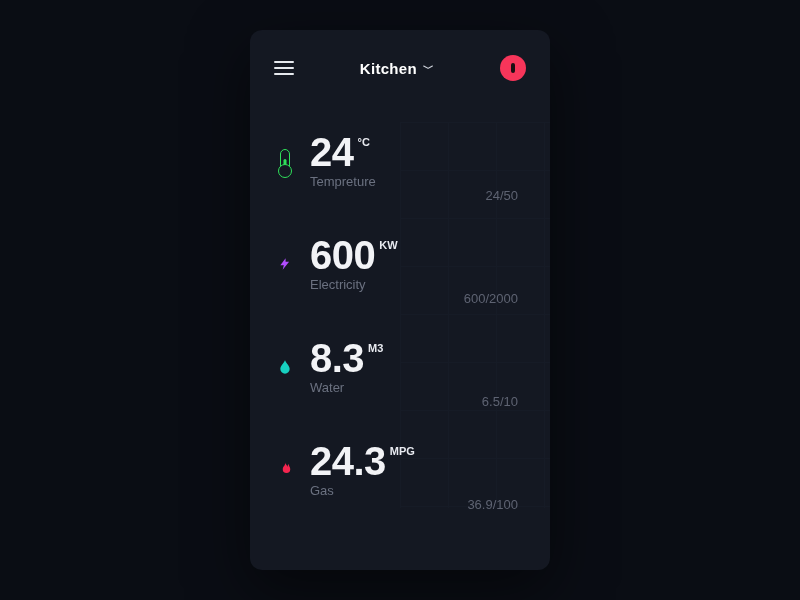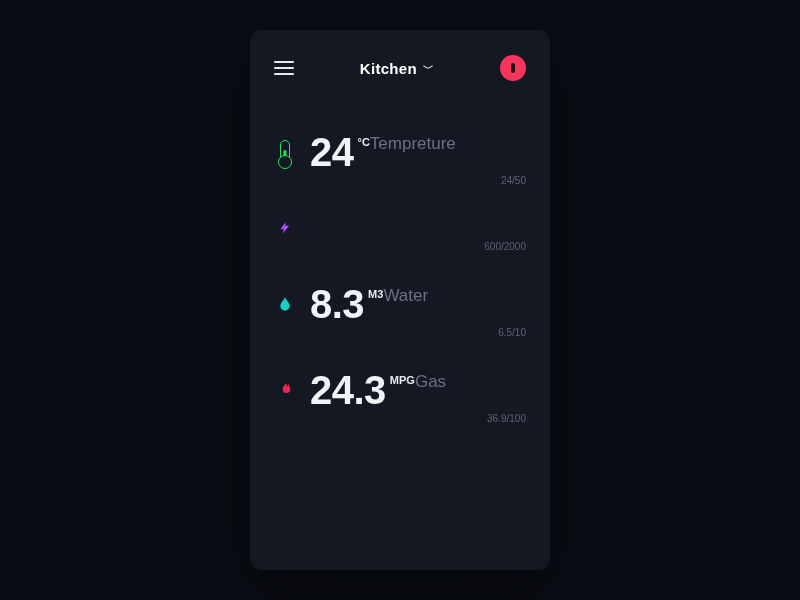--- a/index.html
+++ b/index.html
@@ -42,28 +42,28 @@
     position:absolute; right:-24px; top:-10px; bottom:-10px; width:150px;
     background-image:
       linear-gradient(#1a1f2b 1px,transparent 1px),
       linear-gradient(90deg,#1a1f2b 1px,transparent 1px);
     background-size:48px 48px;
     opacity:.45;
     pointer-events:none;
   }
   .row { display:flex; align-items:center; gap:14px; position:relative;}
   .icon { width:22px; display:flex; justify-content:center; align-items:center;}
-  .reading { display:flex; flex-direction:row;}
+  .reading { display:flex; flex-direction:column;}
   .val-line { display:flex; align-items:flex-start; gap:4px;}
   .val { font-size:40px; font-weight:800; letter-spacing:-.5px; color:#f2f3f6; line-height:1;}
   .unit { font-size:11px; font-weight:700; color:#e8eaf0; margin-top:4px;}
-  .label { font-size:17px; color:#6b7180; margin-top:2px;}
+  .label { font-size:13px; color:#6b7180; margin-top:2px;}
   .ratio {
-    position:absolute; right:0; bottom:-14px;
-    font-size:10px; color:#5e6372;text-align:center;
+    position:absolute; right:8px; bottom:-14px;
+    font-size:13px; color:#5e6372;text-align:center;
   }
   
   .thermo-outer { width:10px; height:24px; border:1.8px solid #2fe05a; border-radius:6px; position:relative;}
   .thermo-outer::after { content:""; position:absolute; bottom:-6px; left:50%; transform:translateX(-50%);
     width:12px; height:12px; border:1.8px solid #2fe05a; border-radius:50%; background:#141822;}
   .thermo-outer::before { content:""; position:absolute; bottom:1px; left:50%; transform:translateX(-50%);
     width:3px; height:12px; background:#2fe05a; border-radius:2px;}
   .bolt svg { width:14px; height:20px; display:block;}
   .drop svg { width:16px; height:20px; display:block;}
   .flame svg { width:18px; height:20px; display:block;}
@@ -104,20 +104,27 @@
       </div>
       <span class="ratio">24/50</span>
     </div>
 
     <div class="row">
       <div class="icon bolt">
         <svg viewBox="0 0 24 24">
             <path fill="#b14dff" d="M13 2 4 14h6l-2 8 11-14h-6z"></path>
           </svg>
       </div>
+      <div class="reading">
+        <div class="val-line">
+          <span class="val">600</span>
+          <span class="unit">KW</span>
+        </div>
+        <span class="label">Electricity</span>
+      </div>
       <span class="ratio">600/2000</span>
     </div>
 
     <div class="row">
       <div class="icon drop">
         <svg viewBox="0 0 24 24">
             <path fill="#17d0c0" d="M12 2C9 8 5 11 5 15a7 7 0 0 0 14 0c0-4-4-7-7-13z"></path>
           </svg>
       </div>
       <div class="reading">

